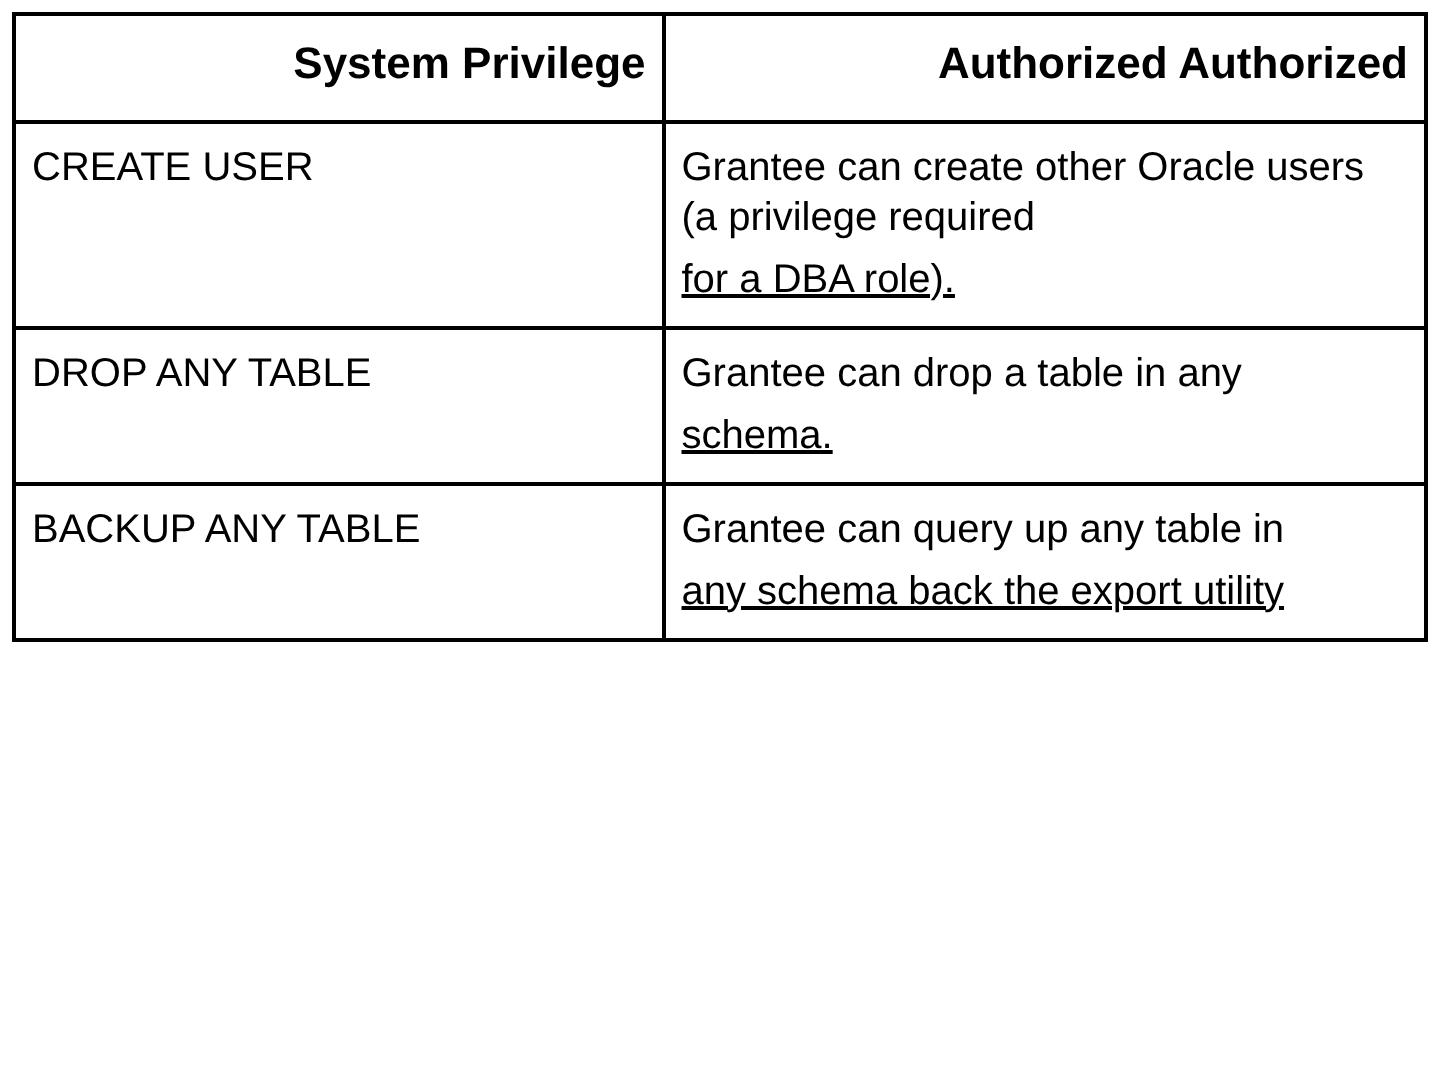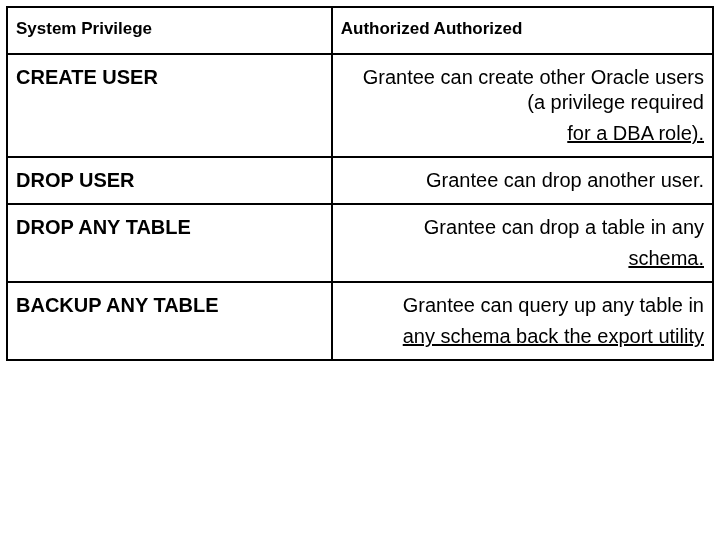--- a/index.html
+++ b/index.html
@@ -16,34 +16,34 @@
     table-layout: fixed;
   }
   td, th {
     border: 2px solid #000;
     vertical-align: top;
     font-size: 20px;
     line-height: 1.25;
   }
   th {
     font-weight: bold;
-    text-align: left;
+    text-align: right;
     padding: 10px 8px 14px;
-    font-size: 17px;
+    font-size: 22px;
   }
   td.priv {
     padding: 10px 8px;
-    font-weight: bold;
+    font-weight: normal;
     border-radius: 29px;
   }
   td.ops {
     padding: 10px 8px;
     font-weight: normal;
   }
-  td.ops p { margin: 0; text-align: right; }
+  td.ops p { margin: 0; }
   td.ops p + p { margin-top: 6px; text-decoration: underline; }
   col.c1 { width: 46%; }
   col.c2 { width: 54%; }
 </style>
 </head>
 <body>
 
 <table>
   <colgroup>
       <col class="c1">
@@ -57,26 +57,20 @@
   </thead>
   <tbody>
     <tr>
       <td class="priv">CREATE USER</td>
       <td class="ops">
         <p>Grantee can create other Oracle users (a privilege required</p>
         <p>for a DBA role).</p>
       </td>
     </tr>
     <tr>
-      <td class="priv">DROP USER</td>
-      <td class="ops">
-        <p>Grantee can drop another user.</p>
-      </td>
-    </tr>
-    <tr>
       <td class="priv">DROP ANY TABLE</td>
       <td class="ops">
         <p>Grantee can drop a table in any</p>
         <p>schema.</p>
       </td>
     </tr>
     <tr>
       <td class="priv">BACKUP ANY TABLE</td>
       <td class="ops">
         <p>Grantee can query up any table in</p>

